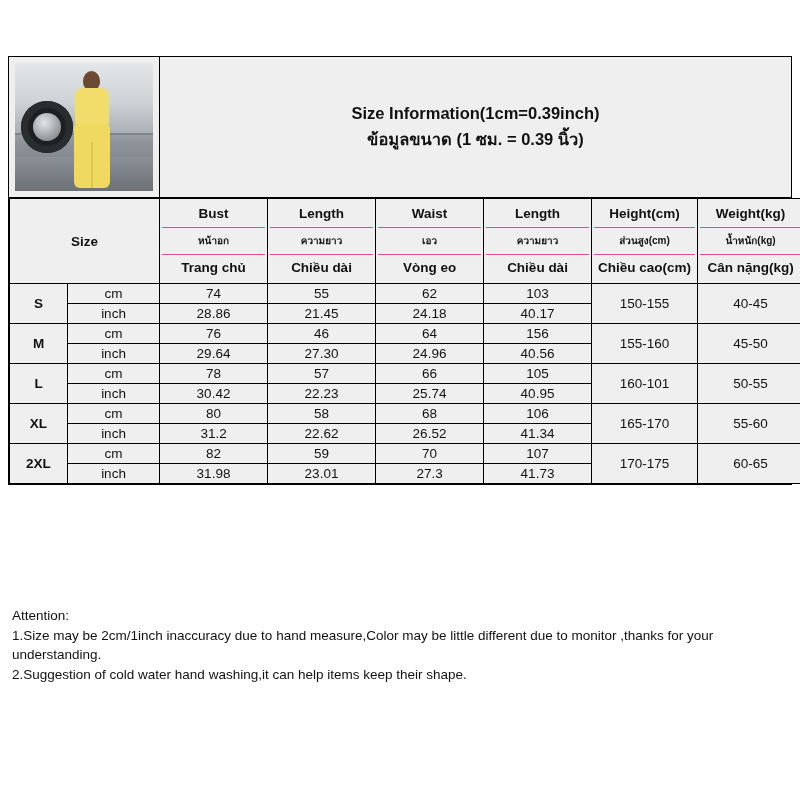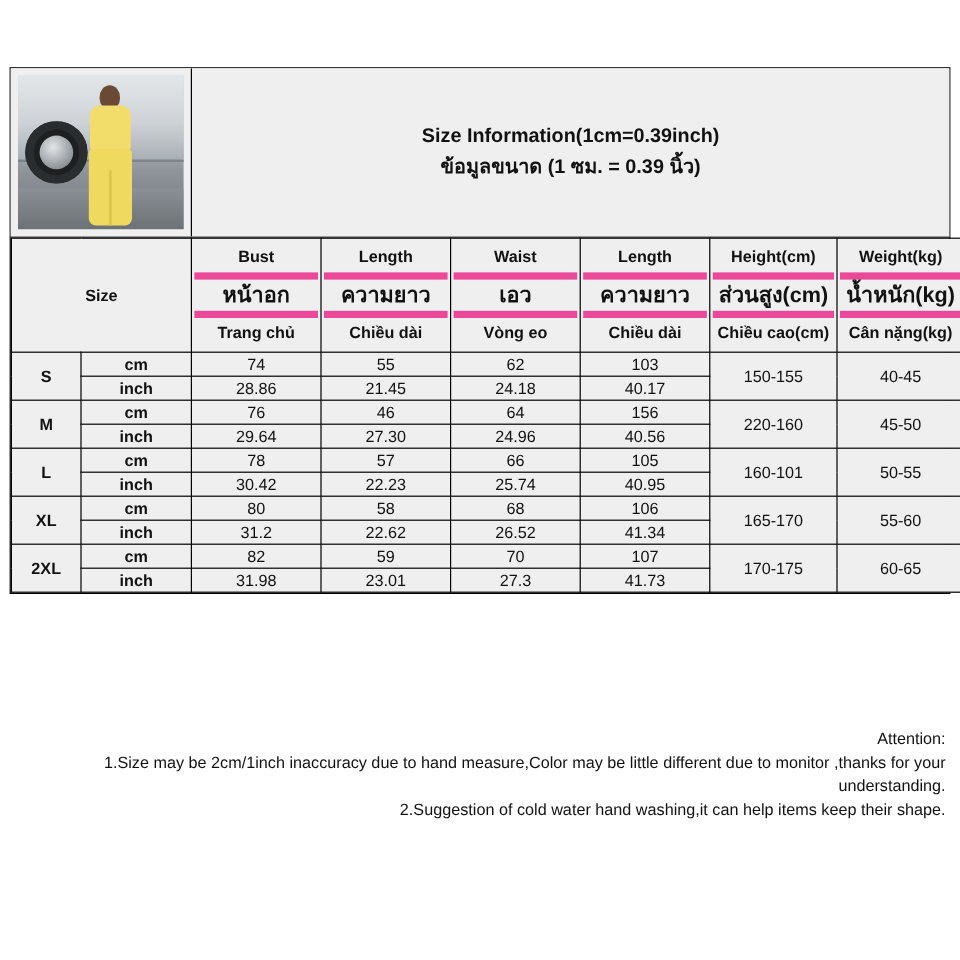--- a/index.html
+++ b/index.html
@@ -172,40 +172,40 @@
 
   .hdr-size {
     font-size: 22px;
     font-weight: bold;
     margin-left: 18px;
   }
   .hdr-lines {
     padding: 0;
   }
   .hdr-lines .l {
-    border-bottom: 6px solid #ec4899;
+    border-bottom: 1px solid #ec4899;
     height: 26px;
     line-height: 26px;
     font-weight: bold;
     font-size: 13.5px;
     overflow: hidden;
     white-space: nowrap;
   }
   .hdr-lines .l:last-child {
     border-bottom: none;
   }
   .hdr-lines .l.thai {
-    font-size: 18px;
+    font-size: 10px;
   }
   .size-label {
     font-weight: bold;
     font-size: 15px;
   }
   .unit-label {
-    font-weight: bold;
+    font-weight: normal;
     font-size: 13px;
     margin-top: 40px;
   }
   .val {
     font-size: 14px;
   }
   .hw {
     font-size: 14px;
   }
   
@@ -213,21 +213,21 @@
     position: absolute;
     left: 8px;
     top: 602px;
     width: 784px;
     box-sizing: border-box;
     padding: 4px 4px 4px 4px;
     font-size: 13.5px;
     line-height: 1.45;
     color: #111111;
   }
-  .attention div { white-space: normal; text-align: right; }
+  .attention div { white-space: normal; }
 </style>
 </head>
 <body>
 
 <div class="page">
 
   <div class="chart-wrap">
 
     <div class="header-band">
       <div class="photo-cell">
@@ -319,21 +319,21 @@
         <td class="val">40.17</td>
       </tr>
 
       <tr>
         <td class="size-label" rowspan="2">M</td>
         <td class="unit-label">cm</td>
         <td class="val">76</td>
         <td class="val">46</td>
         <td class="val">64</td>
         <td class="val">156</td>
-        <td class="hw" rowspan="2">220-160</td>
+        <td class="hw" rowspan="2">155-160</td>
         <td class="hw" rowspan="2">45-50</td>
       </tr>
       <tr>
         <td class="unit-label">inch</td>
         <td class="val">29.64</td>
         <td class="val">27.30</td>
         <td class="val">24.96</td>
         <td class="val">40.56</td>
       </tr>
 

